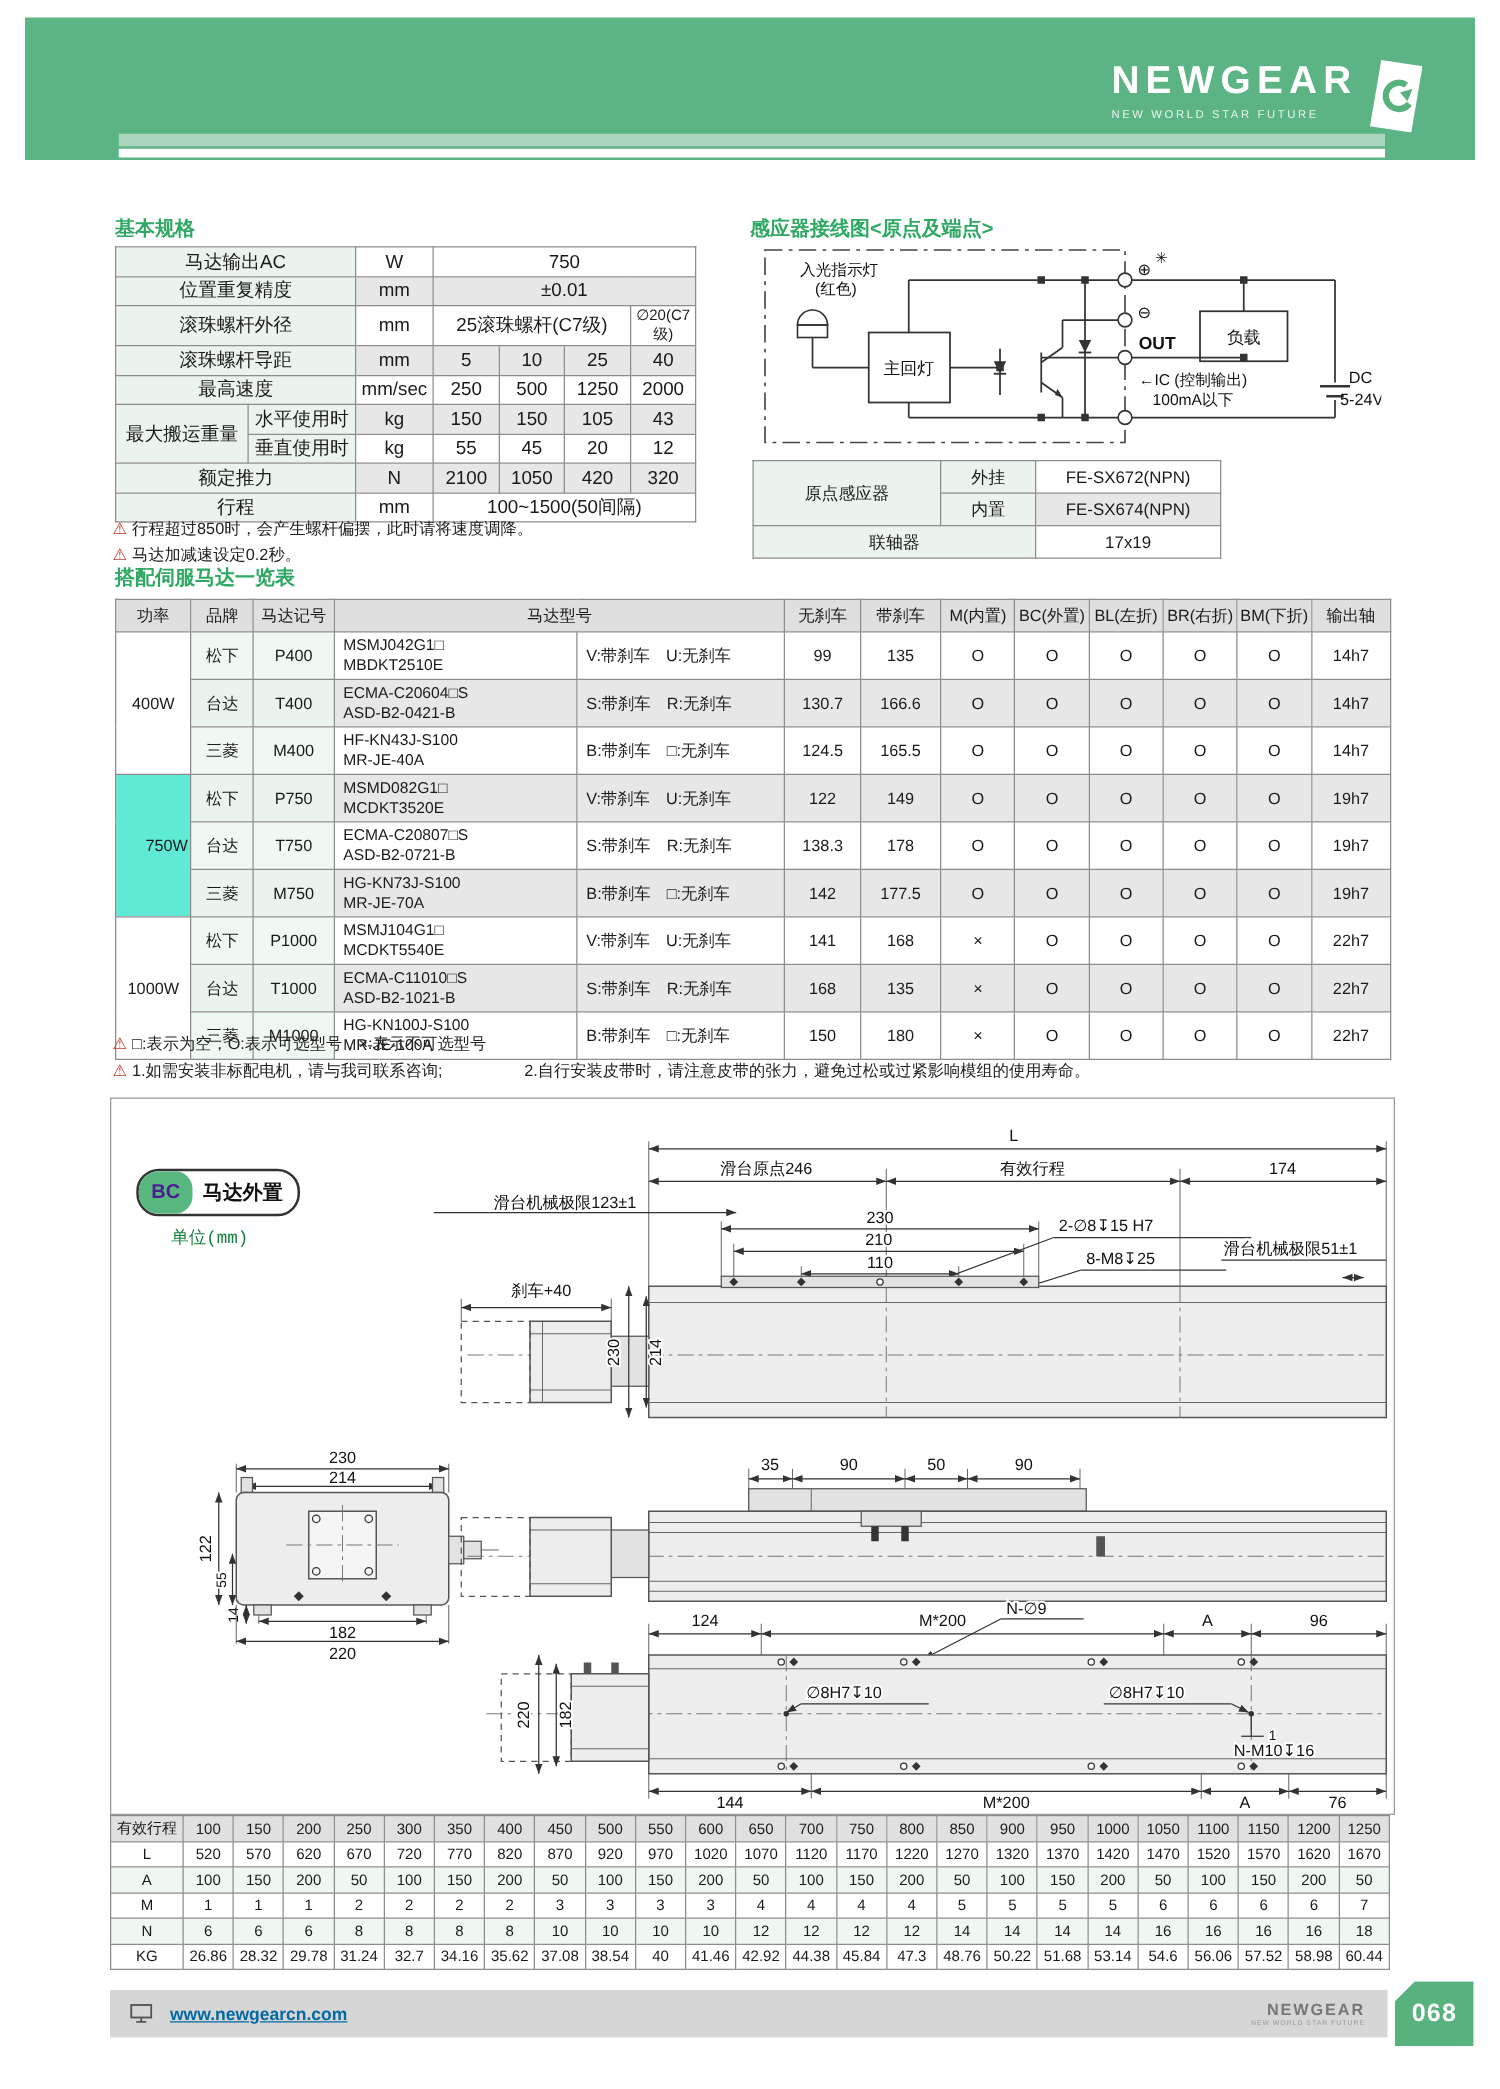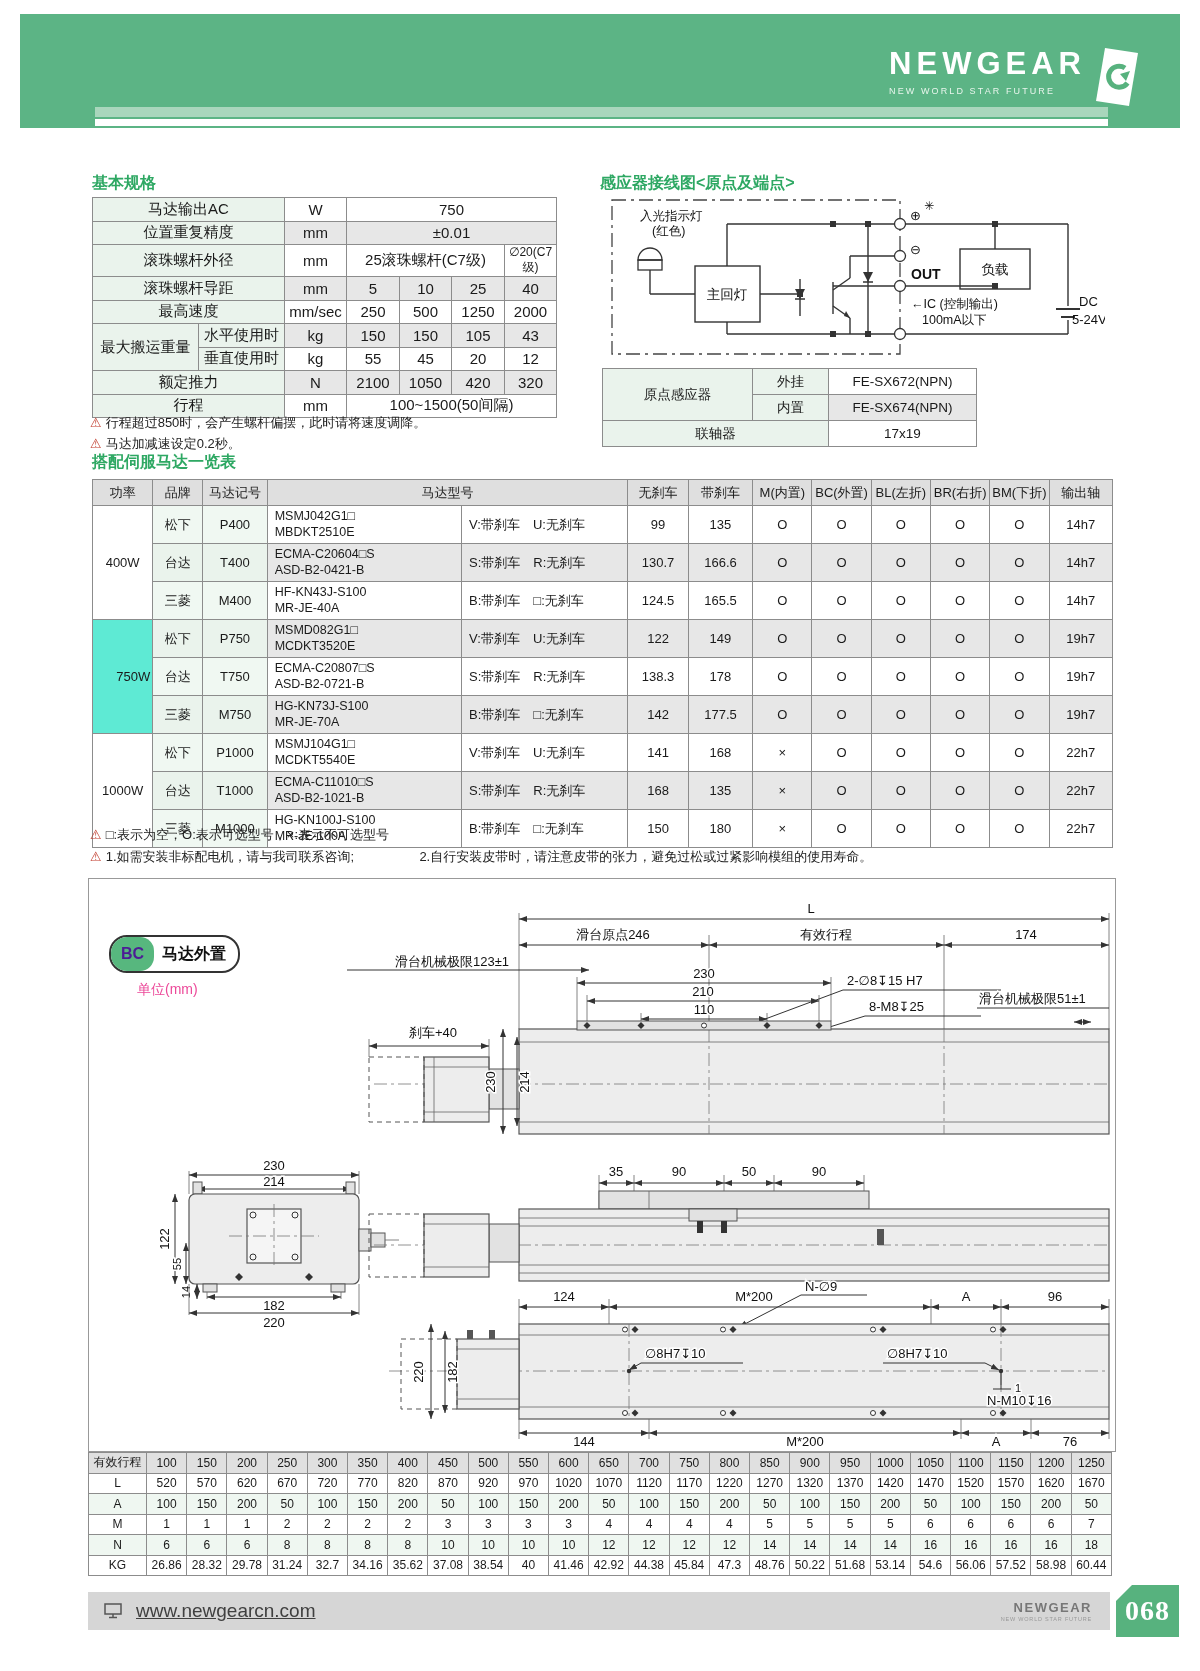--- a/index.html
+++ b/index.html
@@ -57,43 +57,43 @@
   .stroke td{font-size:12px;height:19.5px;padding:0;}
   .stroke tr.shead td{background:#E0E0E0;}
   .stroke tr.srow-tint td{background:#EFF7F1;}
   .stroke td.slabel{width:58px;font-size:12px;}
 
   
   .draw-box{left:88px;top:878px;width:1026px;height:572px;border:1px solid #999;background:#fff;}
   .bc-badge{position:absolute;left:20px;top:56px;display:flex;align-items:center;border:2px solid #333;border-radius:18px;background:#fff;overflow:hidden;height:34px;}
   .bc-green{background:#57B77E;color:#4c1d95;font-weight:bold;font-size:16px;padding:0 10px;height:100%;display:flex;align-items:center;border-radius:14px;}
   .bc-label{font-weight:bold;font-size:16px;color:#111;padding:0 12px 0 8px;}
-  .unit-label{position:absolute;left:48px;top:102px;font-size:14px;color:#ec4899;}
+  .unit-label{position:absolute;left:48px;top:102px;font-size:14px;color:#15803d;font-family:Liberation Mono, monospace;}
   .draw-note{position:absolute;left:16px;top:498px;font-size:13.5px;color:#222;line-height:1.5;}
 
   
   .part{fill:#EDEDED;stroke:#555;stroke-width:1.2;}
   .part2{fill:#E2E2E2;stroke:#555;stroke-width:1;}
   .dim{stroke:#333;stroke-width:1;}
   .ext{stroke:#666;stroke-width:0.8;}
   .cl{stroke:#777;stroke-width:0.8;stroke-dasharray:13 4 3 4;}
   .dash{stroke:#555;stroke-width:1;stroke-dasharray:5 4;fill:none;}
   .wire{stroke:#333;stroke-width:1.4;fill:none;}
   .dimtxt{font-size:13px;fill:#111;paint-order:stroke;stroke:#fff;stroke-width:3px;}
   .dimtxt.small{font-size:11px;}
 
   
   .footer-bar{left:88px;top:1592px;width:1022px;height:38px;background:#D6D6D6;display:flex;align-items:center;}
-  .f-url{font-size:19px;color:#404040;text-decoration:underline;margin-left:14px;}
+  .f-url{font-size:14px;color:#0369a1;text-decoration:underline;margin-left:14px;font-weight:bold;}
   .f-logo{margin-left:auto;margin-right:18px;display:flex;flex-direction:column;align-items:flex-end;}
   .f-logo-main{color:#777;font-weight:bold;font-size:13px;letter-spacing:1.5px;line-height:1;}
   .f-logo-sub{color:#999;font-size:5.5px;letter-spacing:0.8px;margin-top:2px;}
   .page-badge{left:1116px;top:1585px;width:63px;height:52px;background:#57B27E;color:#fff;
-    font-size:28px;font-weight:bold;display:flex;align-items:center;justify-content:center;
-    clip-path:polygon(16px 0,100% 0,100% 100%,0 100%,0 16px);letter-spacing:1px;font-family:Liberation Serif, serif;}
+    font-size:20px;font-weight:bold;display:flex;align-items:center;justify-content:center;
+    clip-path:polygon(16px 0,100% 0,100% 100%,0 100%,0 16px);letter-spacing:1px;}
 </style>
 </head>
 <body>
 
 <div class="abs banner">
   <div class="logo-wrap">
     <div class="logo-text">
       <span class="logo-main">NEWGEAR</span>
       <span class="logo-tag">NEW WORLD STAR FUTURE</span>
     </div>

